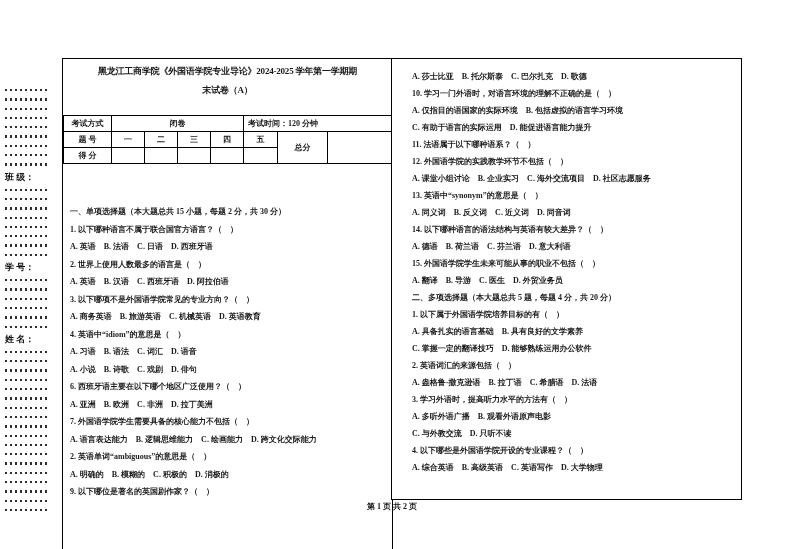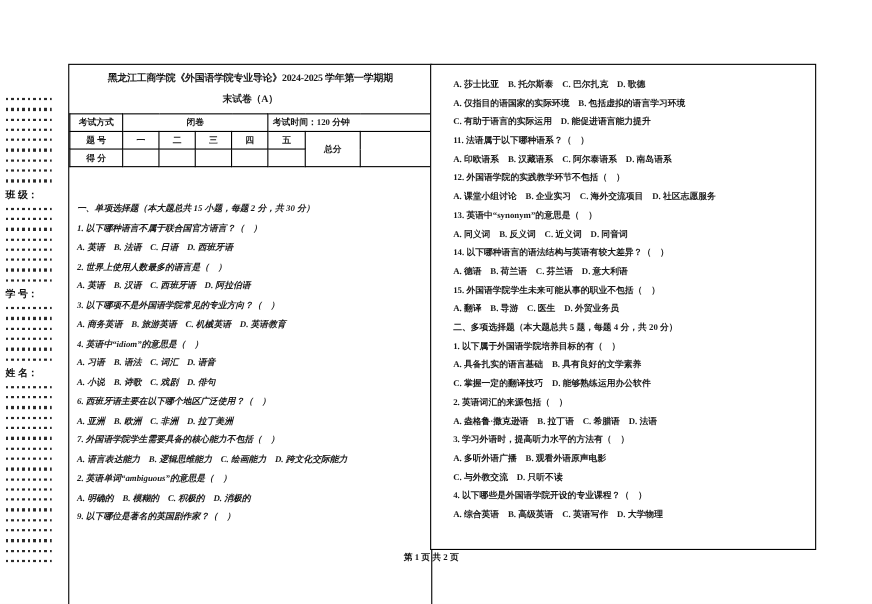--- a/index.html
+++ b/index.html
@@ -22,31 +22,31 @@
   
   .exam-box{position:absolute;top:58px;border:1.5px solid #000;box-sizing:border-box;background:#fff;}
   .left-box{left:62px;width:331px;height:547px;}
   .right-box{left:391px;width:351px;height:442px;}
   .exam-title{
     margin-top:6px;text-align:center;font-weight:bold;font-size:9px;
     line-height:13px;letter-spacing:-0.2px;white-space:nowrap;
   }
   
   .score-table{
-    width:100%;border-collapse:collapse;table-layout:fixed;margin-top:6px;
+    width:100%;border-collapse:collapse;table-layout:fixed;margin-top:18px;
     font-weight:bold;font-size:8px;
   }
   .score-table td{
     border:1px solid #000;height:15px;text-align:center;vertical-align:middle;
     padding:0 2px;overflow:hidden;white-space:nowrap;
   }
   .score-table td.al{text-align:left;padding-left:4px;}
   
   .lines{font-weight:bold;font-size:8px;}
-  .left-box .lines{margin-top:29px;padding-left:7px;line-height:17.5px;font-style:italic;}
+  .left-box .lines{margin-top:39px;padding-left:7px;line-height:17.5px;}
   .right-box .lines{margin-top:9px;padding-left:20px;line-height:17px;}
   .line{white-space:pre-wrap;}
   
   .page-footer{
     position:absolute;top:501px;left:0;width:784px;text-align:center;
     font-weight:bold;font-size:8px;color:#111;
   }
 </style>
 </head>
 <body>
@@ -179,28 +179,28 @@
 
         <div class="line">9. 以下哪位是著名的英国剧作家？（　）</div>
       </div>
   </div>
 
   <div class="exam-box right-box">
     <div class="lines">
 
         <div class="line">A. 莎士比亚　B. 托尔斯泰　C. 巴尔扎克　D. 歌德</div>
 
+        <div class="line">10. 学习一门外语时，对语言环境的理解不正确的是（　）</div>
 
         <div class="line">A. 仅指目的语国家的实际环境　B. 包括虚拟的语言学习环境</div>
 
         <div class="line">C. 有助于语言的实际运用　D. 能促进语言能力提升</div>
 
         <div class="line">11. 法语属于以下哪种语系？（　）</div>
 
-        <div class="line">A. 印欧语系　B. 汉藏语系　C. 阿尔泰语系　D. 南岛语系</div>
 
         <div class="line">12. 外国语学院的实践教学环节不包括（　）</div>
 
         <div class="line">A. 课堂小组讨论　B. 企业实习　C. 海外交流项目　D. 社区志愿服务</div>
 
         <div class="line">13. 英语中“synonym”的意思是（　）</div>
 
         <div class="line">A. 同义词　B. 反义词　C. 近义词　D. 同音词</div>
 
         <div class="line">14. 以下哪种语言的语法结构与英语有较大差异？（　）</div>

